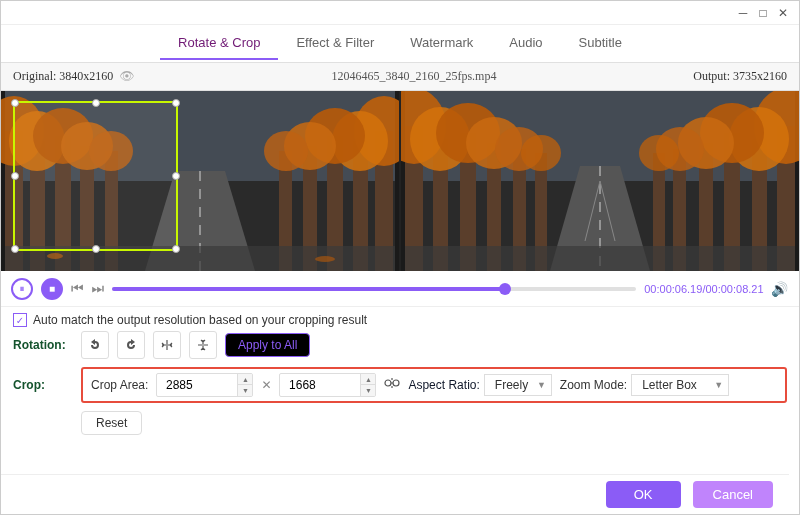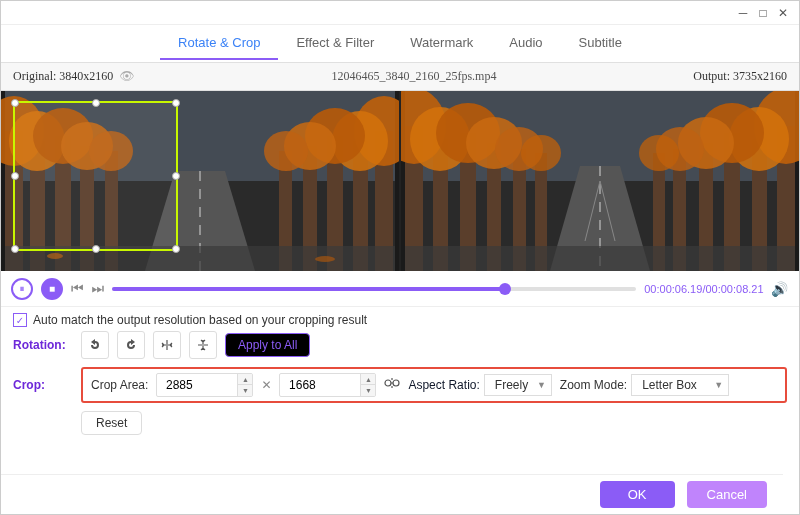--- a/index.html
+++ b/index.html
@@ -47,21 +47,21 @@
     }
     .tab {
       padding: 8px 18px;
       font-size: 13px;
       color: #666;
       cursor: pointer;
       border-bottom: 2px solid transparent;
       white-space: nowrap;
     }
     .tab.active {
-      color: #3b82f6;
+      color: #701a75;
       border-bottom: 2px solid #8b5cf6;
       font-weight: 500;
     }
 
     
     .info-bar {
       display: flex;
       align-items: center;
       justify-content: space-between;
       height: 28px;
@@ -228,21 +228,21 @@
 
     .rotation-row {
       display: flex;
       align-items: center;
       gap: 8px;
       margin-bottom: 8px;
     }
     .row-label {
       font-size: 12px;
       font-weight: 600;
-      color: #6d28d9;
+      color: #14532d;
       width: 60px;
       flex-shrink: 0;
     }
     .rotation-btn {
       width: 28px;
       height: 28px;
       border: 1px solid #ddd;
       background: #fff;
       display: flex;
       align-items: center;
@@ -382,21 +382,21 @@
       border-radius: 4px;
       cursor: pointer;
       color: #333;
     }
 
     
     .bottom-bar {
       position: absolute;
       bottom: 0;
       left: 0;
-      right: 16px;
+      right: 10px;
       height: 40px;
       display: flex;
       align-items: center;
       justify-content: flex-end;
       padding: 0 16px;
       gap: 12px;
       border-top: 1px solid #eee;
       background: #fff;
     }
     .ok-btn {

